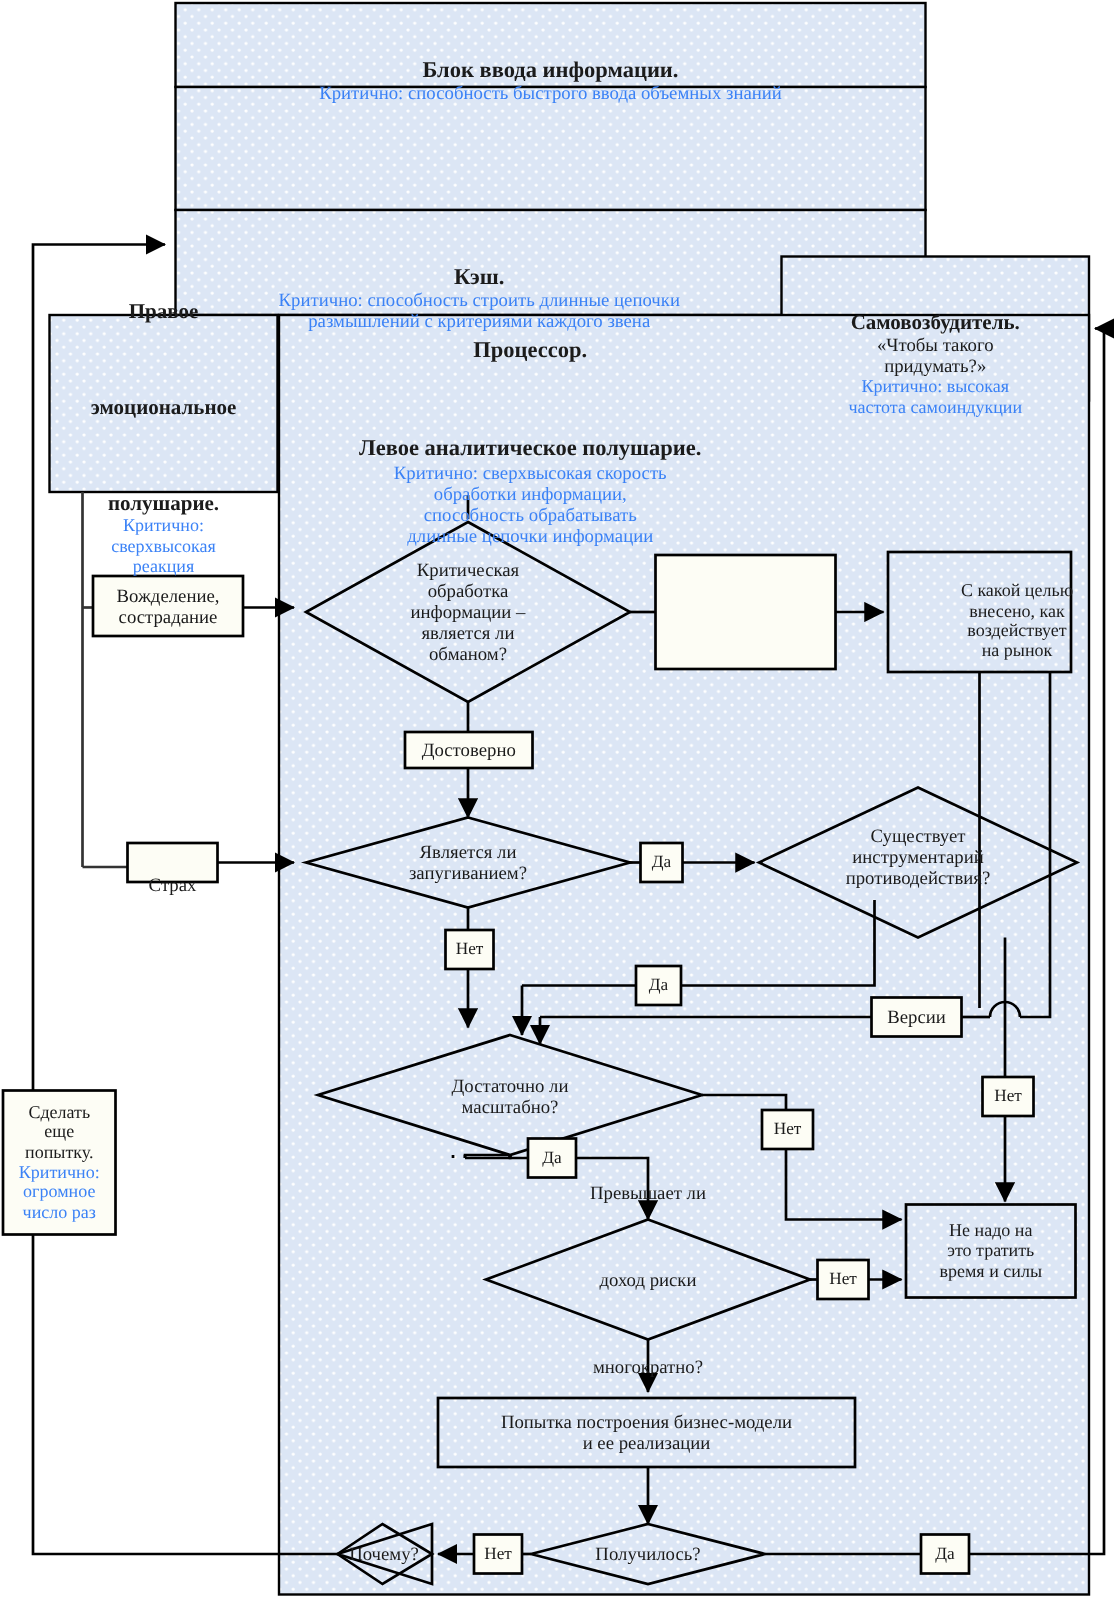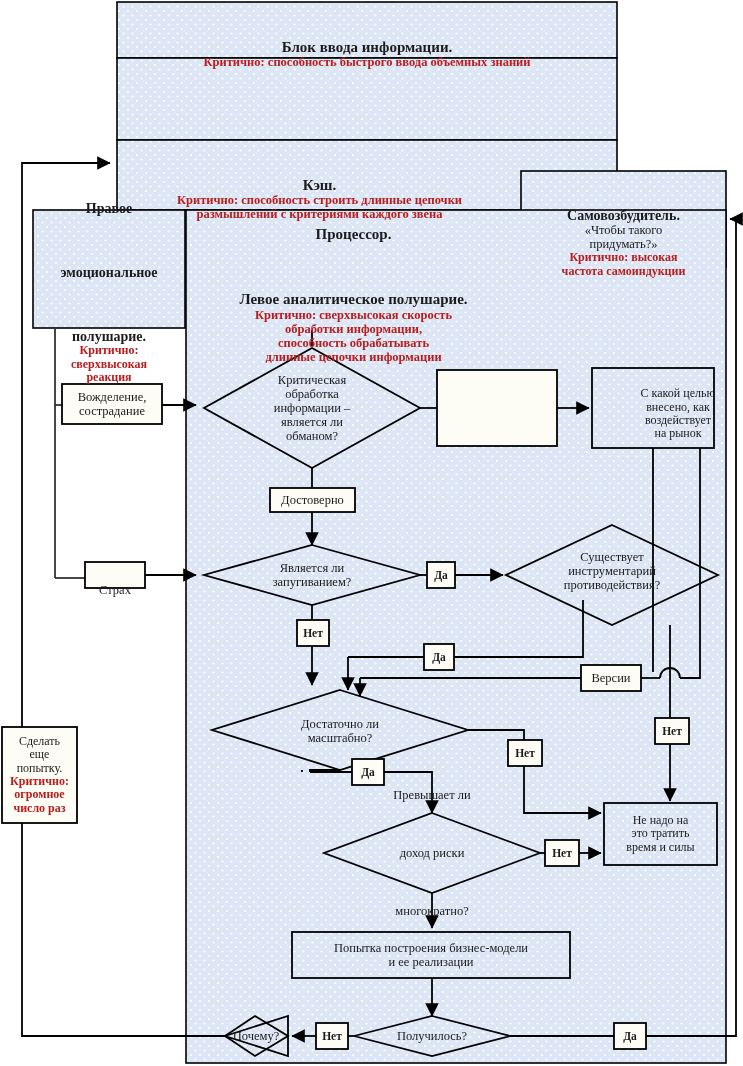--- a/index.html
+++ b/index.html
@@ -14,30 +14,30 @@
     flex-direction:column;
     align-items:center;
     justify-content:center;
     text-align:center;
     font-family:"Liberation Serif", serif;
     color:#1b1b1b;
     line-height:1.12;
     pointer-events:none;
   }
   .ttl{font-weight:bold;margin-top:48px;}
-  .crit{color:#b91c1c;font-weight:bold;}
+  .crit{color:#3b82f6;}
   .bigbox .ttl{font-size:15px;}
   .bigbox .crit{font-size:12.5px;}
   .sidebox .ttl{font-size:14px;}
   .sidebox .crit{font-size:12px;}
   .procbox .ttl{font-size:15px;}
   .procbox .crit{font-size:12.5px;}
   .plain{font-size:12.5px;}
   .small{font-size:12px;}
-  .tiny{font-size:11.5px;font-weight:bold;}
+  .tiny{font-size:11.5px;}
   .dia{font-size:12.5px;}
 </style>
 </head>
 <body>
 
 <div id="stage">
 
   <svg id="svgroot" viewBox="0 0 743 1066">
     <defs>
       <pattern id="dots" width="9" height="9" patternUnits="userSpaceOnUse">

